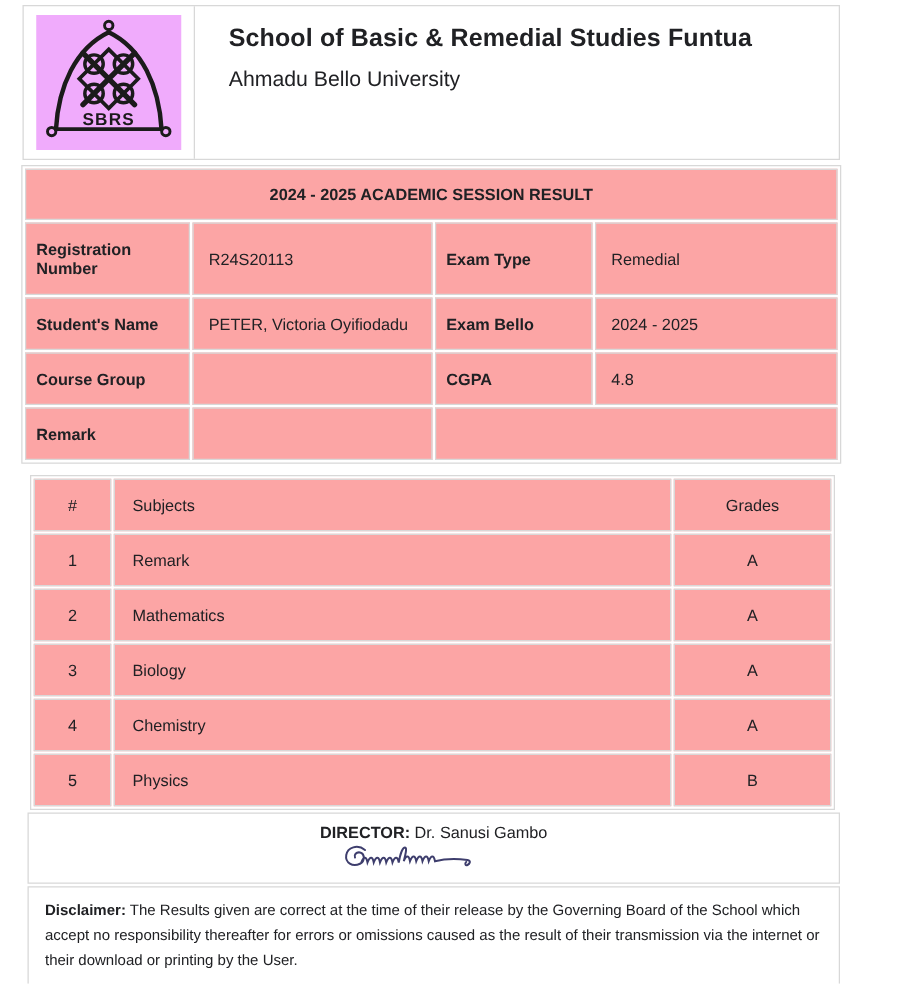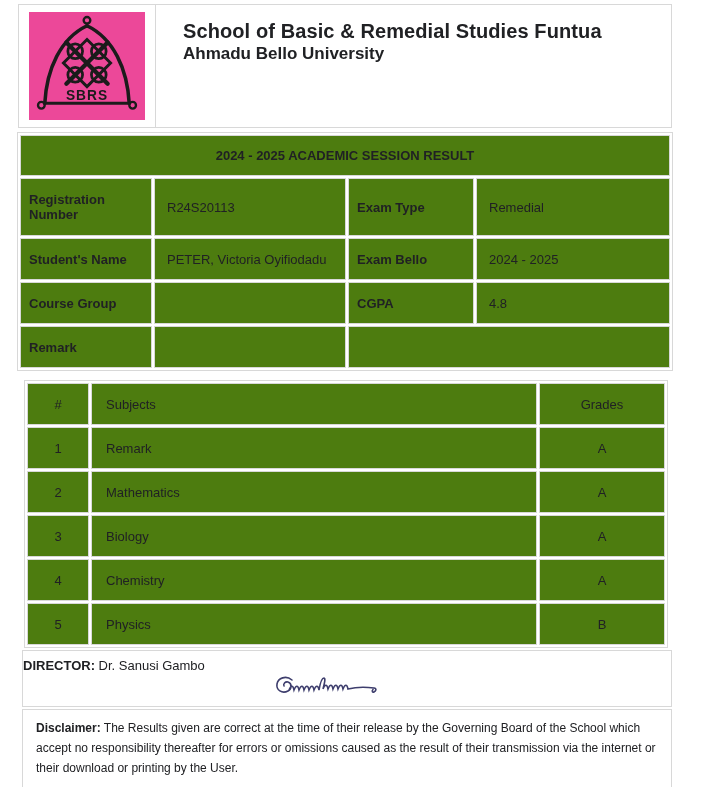--- a/index.html
+++ b/index.html
@@ -4,47 +4,47 @@
 <style>
   html,body { margin:0; padding:0; background:#ffffff; }
   body { width:720px; height:787px; font-family:"Liberation Sans", sans-serif; color:#202124; }
   .page { position:relative; width:720px; height:787px; overflow:hidden; background:#fff; }
 
   
   .header-box { position:absolute; left:18px; top:4px; width:654px; height:124px;
                 border:1px solid #d8d8d8; box-sizing:border-box; display:flex; background:#fff; }
   .logo-cell { width:137px; border-right:1px solid #d8d8d8; box-sizing:border-box;
                display:flex; align-items:center; justify-content:center; }
-  .logo-wrap { width:116px; height:108px; background:#ec4899; }
+  .logo-wrap { width:116px; height:108px; background:#f0abfc; }
   .title-cell { flex:1; padding:13px 10px 0 27px; box-sizing:border-box; }
   .school-name { font-size:20px; font-weight:bold; line-height:26px; letter-spacing:0.1px; }
-  .university  { font-size:17px; font-weight:bold; }
+  .university  { font-size:17px; font-weight:normal; margin-top:10px; }
 
   
   table.grid { border-collapse:separate; border-spacing:2px; border:1px solid #d8d8d8;
                background:#fff; table-layout:fixed; }
   table.grid td, table.grid th { border:1px solid #d8d8d8; font-size:13px; font-weight:normal;
-               padding:4px 12px; vertical-align:middle; background:#4d7c0f; overflow:hidden;margin-top:40px; }
+               padding:4px 12px; vertical-align:middle; background:#fca5a5; overflow:hidden;margin-top:40px; }
 
   .info-table { position:absolute; left:17px; top:132px; width:656px; }
   .info-table td.lbl { font-weight:bold; padding:4px 8px; }
   .info-table td.caption { text-align:center; font-weight:bold; }
   .info-table tr.cap-row   { height:41px; }
   .info-table tr.reg-row   { height:58px; }
   .info-table tr.std-row   { height:42px;padding-left:12px; }
 
   .subjects-table { position:absolute; left:24px; top:380px; width:644px; }
   .subjects-table tr { height:42px; }
   .subjects-table th { font-weight:bold; }
   .subjects-table .c { text-align:center; }
   .subjects-table .subj { padding-left:14px; }
 
   
   .director-box { position:absolute; left:22px; top:650px; width:650px; height:57px;
-                  border:1px solid #d8d8d8; box-sizing:border-box; padding-top:7px; }
+                  border:1px solid #d8d8d8; box-sizing:border-box; text-align:center; padding-top:7px; }
   .director-line { font-size:13px; }
   .director-line .b { font-weight:bold; }
   .signature { display:block; margin:1px auto 0 auto; }
 
   .disclaimer-box { position:absolute; left:22px; top:709px; width:650px; min-height:63px;
                     border:1px solid #d8d8d8; box-sizing:border-box; padding:8px 13px 25px 13px;
                     font-size:12px; line-height:20px; }
   .disclaimer-box .b { font-weight:bold; }
 
   svg .ln { fill:none; stroke:#1b1b1b; stroke-linecap:round; }

